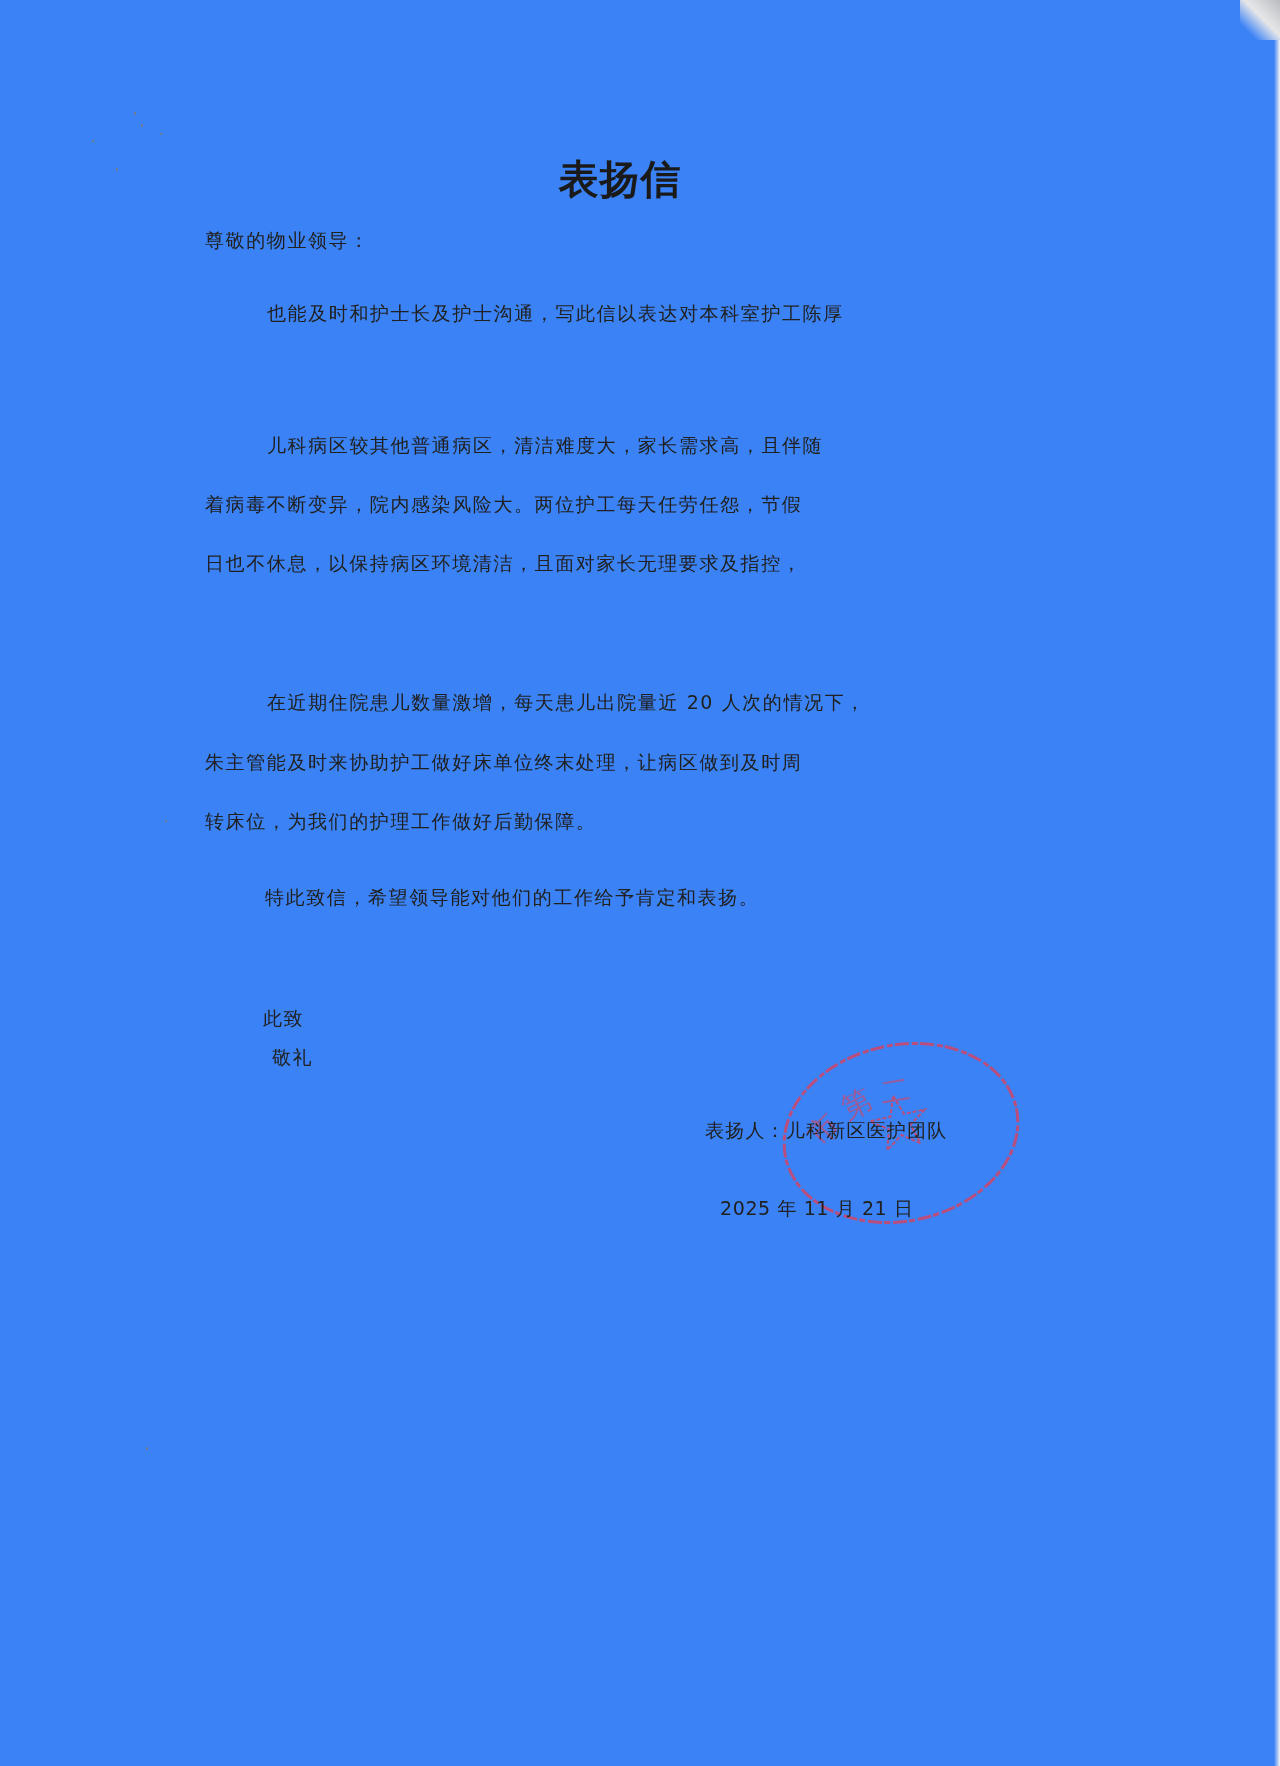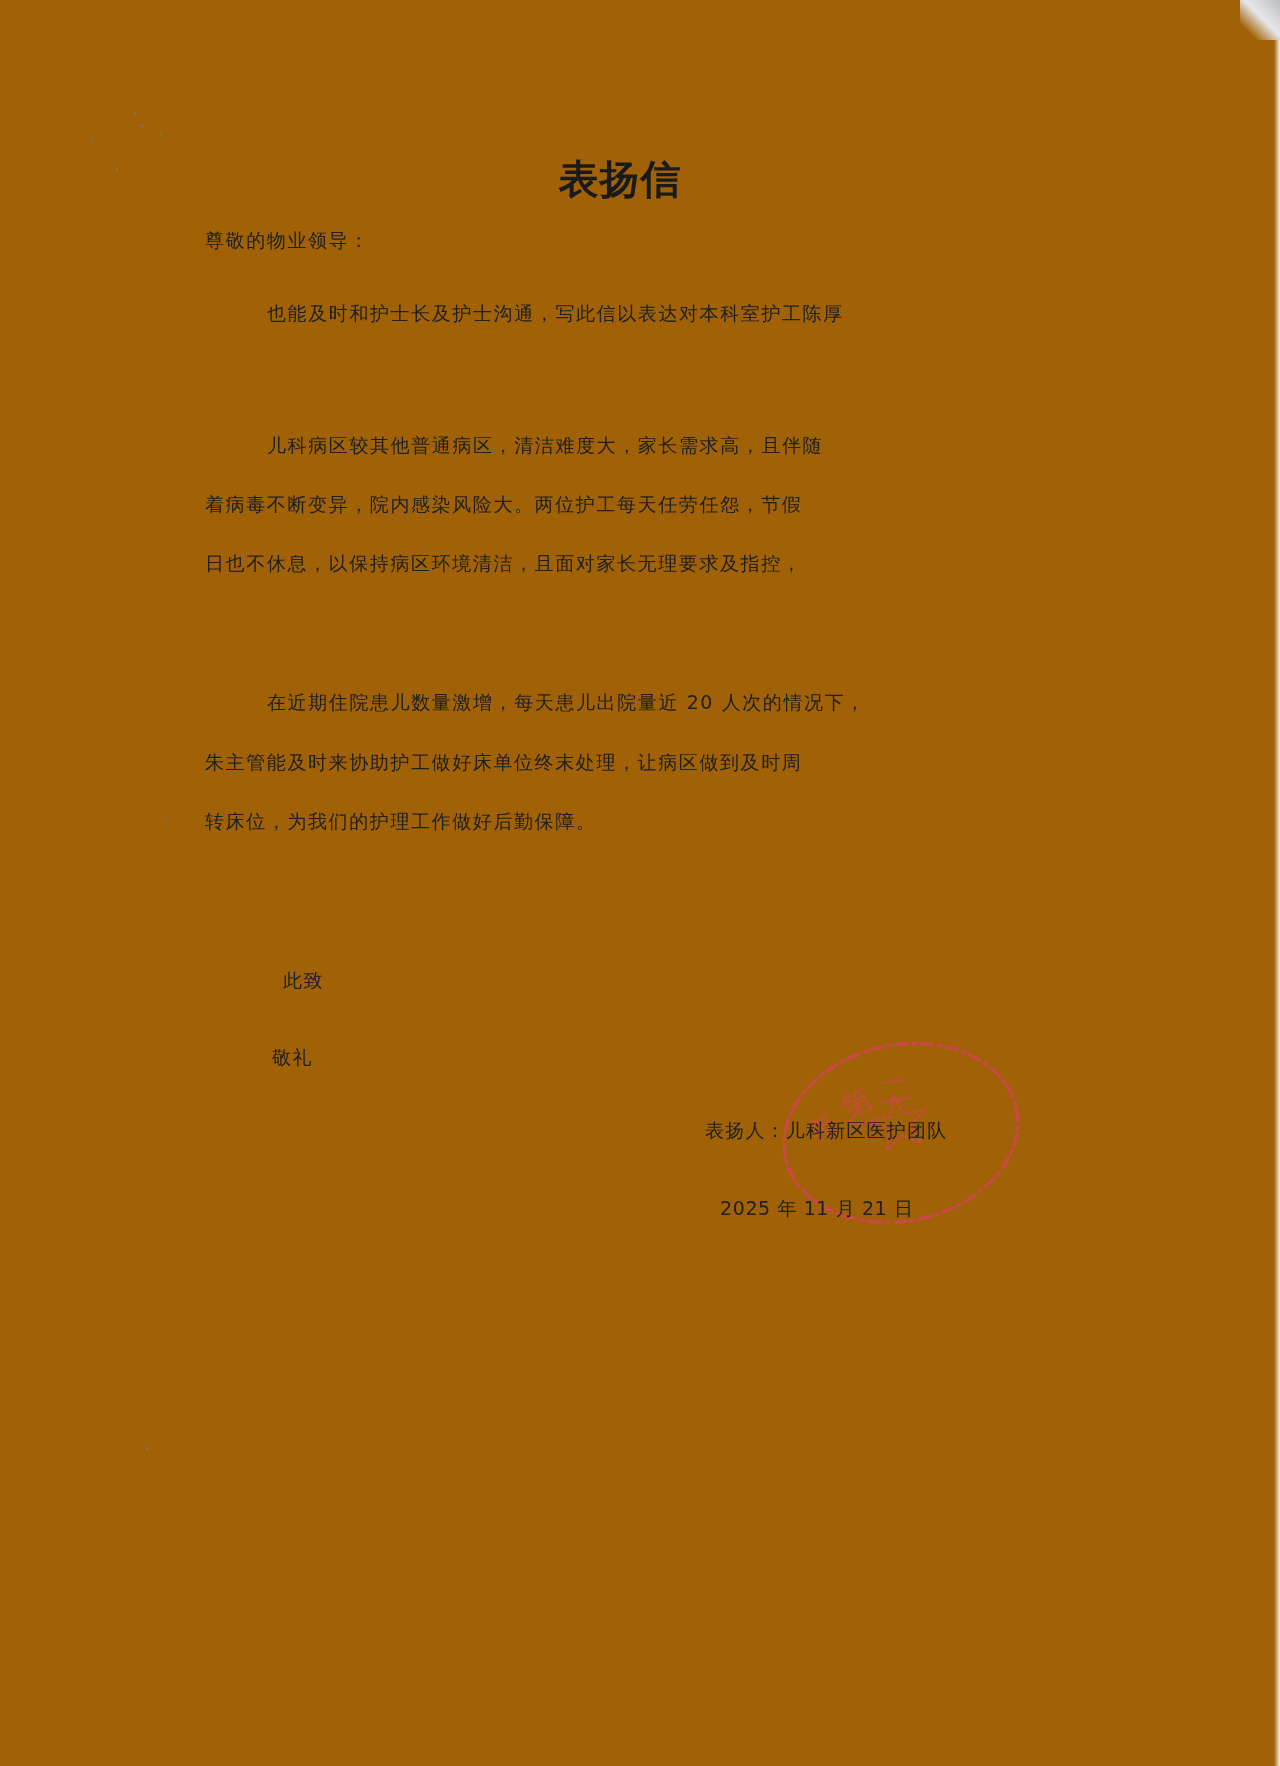--- a/index.html
+++ b/index.html
@@ -2,21 +2,21 @@
 <html><head>
 <meta charset="utf-8">
 <style>
   html, body { margin: 0; padding: 0; }
   body {
     width: 1280px; height: 1766px; position: relative; overflow: hidden;
     background: #fdfdfd;
     font-family: "DejaVu Sans", "Liberation Sans", sans-serif;
     color: #1e1e1e;
   }
-  .page { position: absolute; inset: 0; background: #a16207; }
+  .page { position: absolute; inset: 0; background: #3b82f6; }
   .corner-shade {
     position: absolute; right: 0; top: 0; width: 40px; height: 40px;
     background: linear-gradient(225deg, #b9bcc0 0%, #e6e7e9 45%, rgba(255,255,255,0) 80%);
   }
   .edge-shade {
     position: absolute; right: 0; top: 40px; width: 6px; height: 1726px;
     background: linear-gradient(90deg, rgba(255,255,255,0), #f1f2f3);
   }
   .speck { position: absolute; background: #777; border-radius: 50%; }
 
@@ -56,22 +56,23 @@
   <div class="line" style="left:267px;top:295px;">也能及时和护士长及护士沟通，写此信以表达对本科室护工陈厚</div>
 
   <div class="line" style="left:267px;top:427px;">儿科病区较其他普通病区，清洁难度大，家长需求高，且伴随</div>
   <div class="line" style="left:205px;top:486px;">着病毒不断变异，院内感染风险大。两位护工每天任劳任怨，节假</div>
   <div class="line" style="left:205px;top:545px;">日也不休息，以保持病区环境清洁，且面对家长无理要求及指控，</div>
 
   <div class="line" style="left:267px;top:684px;">在近期住院患儿数量激增，每天患儿出院量近 20 人次的情况下，</div>
   <div class="line" style="left:205px;top:744px;">朱主管能及时来协助护工做好床单位终末处理，让病区做到及时周</div>
   <div class="line" style="left:205px;top:803px;">转床位，为我们的护理工作做好后勤保障。</div>
 
+  <div class="line" style="left:265px;top:879px;">特此致信，希望领导能对他们的工作给予肯定和表扬。</div>
 
-  <div class="line" style="left:263px;top:962px;margin-left:20px;">此致</div>
+  <div class="line" style="left:263px;top:1000px;">此致</div>
   <div class="line" style="left:272px;top:1039px;">敬礼</div>
 
   <div class="stamp">
     <svg viewBox="0 0 246 192">
       <g transform="rotate(-12 123 96)" opacity="0.8">
         <ellipse cx="123" cy="96" rx="118" ry="88" fill="none" stroke="#d9415f" stroke-width="3" stroke-dasharray="14 3 6 2"></ellipse>
         <polygon points="123,58 130,78 151,78 134,90 140,110 123,98 106,110 112,90 95,78 116,78" fill="none" stroke="#d9415f" stroke-width="2" stroke-dasharray="4 2"></polygon>
         <path id="stamp-arc" d="M 28,118 A 98,72 0 0 1 218,118" fill="none"></path>
         <text font-size="30" fill="#d9415f" fill-opacity="0.75" letter-spacing="8" font-family="DejaVu Sans, sans-serif">
           <textPath href="#stamp-arc" startOffset="12%">市第二</textPath>

